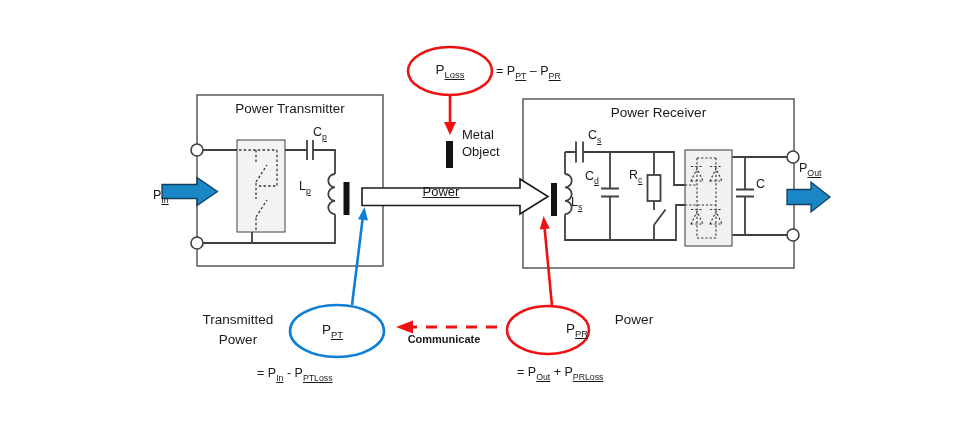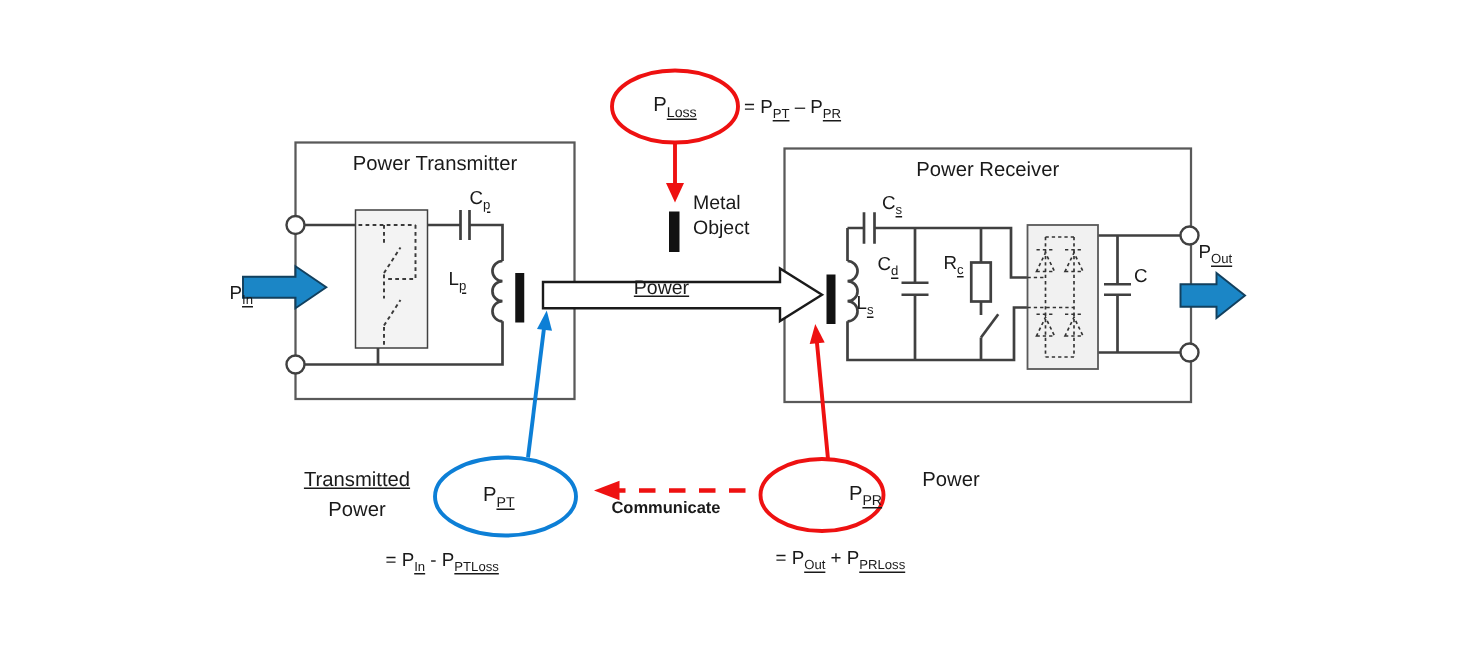--- a/index.html
+++ b/index.html
@@ -125,21 +125,21 @@
 
   <div class="lbl metal-lbl" style="left:462px;top:126px;">
     <span style="display:block;">Metal</span>
     <span style="display:block;">Object</span>
   </div>
 
   <div class="lbl bubble-lbl" style="left:408px;top:62px;width:84px;"><span>P</span><sub>Loss</sub></div>
   <div class="lbl" style="left:496px;top:64px;"><span>= P</span><sub>PT</sub><span> – P</span><sub>PR</sub></div>
 
   <div class="lbl caption" style="left:186px;top:310px;width:104px;">
-    <span style="display:block;text-decoration:underline;">Transmitted</span>
+    <span style="display:block;">Transmitted</span>
     <span style="display:block;">Power</span>
   </div>
   <div class="lbl bubble-lbl" style="left:290px;top:322px;width:85px;"><span>P</span><sub>PT</sub></div>
   <div class="lbl" style="left:257px;top:366px;"><span>= P</span><sub>In</sub><span> - P</span><sub>PTLoss</sub></div>
 
   <div class="lbl comm-lbl" style="left:399px;top:333px;width:90px;">Communicate</div>
 
   <div class="lbl bubble-lbl" style="left:507px;top:321px;width:82px;padding-left:29px;"><span>P</span><sub>PR</sub></div>
   <div class="lbl caption" style="left:588px;top:310px;width:92px;">
     <span style="display:block;">Power</span>

